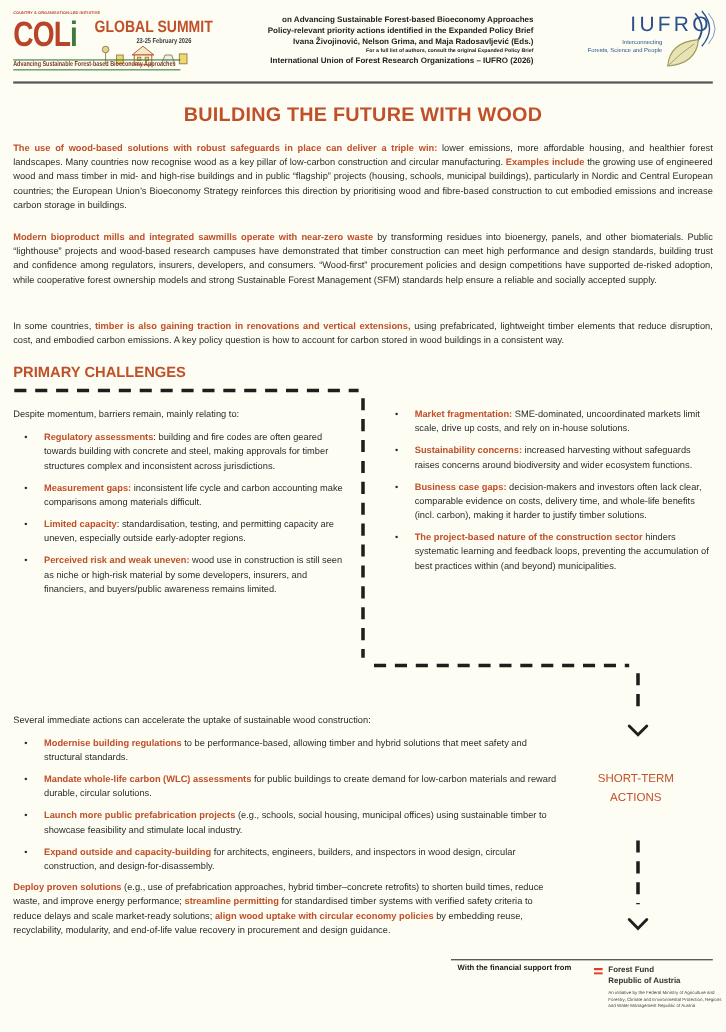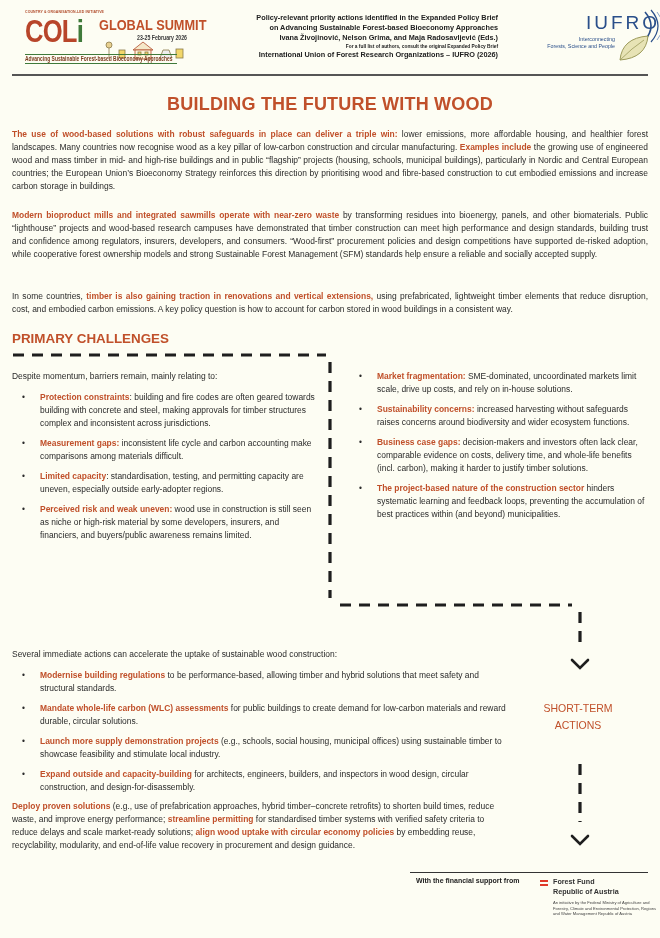--- a/index.html
+++ b/index.html
@@ -5,21 +5,21 @@
   html, body { margin:0; padding:0; }
   body {
     width:660px; height:938px; overflow:hidden;
     background:#fdfdf3;
     font-family:"Liberation Sans", sans-serif;
     color:#2b2b2b;
     position:relative;
   }
   .acc { color:#c0502a; font-weight:bold; }
   
-  .hdr { position:absolute; left:13px; top:0; width:576px; height:72px; }
+  .hdr { position:absolute; left:0; top:0; width:576px; height:72px; }
   .coli-logo { position:absolute; left:12px; top:10px; width:150px; height:58px; }
   .coli-top { position:absolute; left:0; top:0; font-size:3.5px; color:#b04a2a; letter-spacing:0.1px; font-weight:bold;}
   .coli-word { position:absolute; left:0; top:4px; font-family:"Liberation Sans Narrow","Liberation Sans",sans-serif; font-size:32px; font-weight:bold; color:#b8452a; letter-spacing:-1px; transform:scaleX(0.8); transform-origin:left; line-height:34px;}
   .coli-word .i { color:#3f7a3a; }
   .gs-title { position:absolute; left:74px; top:6px; font-size:15px; font-weight:bold; color:#c0502a; transform:scaleX(0.85); transform-origin:left; white-space:nowrap;}
   .gs-date { position:absolute; left:112px; top:24px; font-size:6.5px; color:#3a3a3a; font-weight:bold; transform:scaleX(0.8); transform-origin:left; white-space:nowrap;}
   .gs-icons { position:absolute; left:78px; top:28px; width:82px; height:24px; }
   .coli-bar { position:absolute; left:0; top:44px; width:152px; height:8px; border-top:1px solid #3f7a3a; border-bottom:1.5px solid #3f7a3a; }
   .coli-sub { position:absolute; left:0; top:45px; font-size:6.5px; font-weight:bold; color:#7a3a1f; white-space:nowrap; transform:scaleX(0.76); transform-origin:left; }
   .hdr-center { position:absolute; left:195px; top:13px; width:290px; text-align:right; font-size:7.3px; line-height:10px; color:#222; }
@@ -69,22 +69,22 @@
           <rect x="42" y="14" width="3" height="3" fill="#f2d76a"></rect>
         <path d="M57 20 L60 12 L66 12 L69 20" fill="#eee"></path>
         <rect x="73" y="11" width="7" height="9" fill="#f2d76a"></rect>
       </g>
     </svg>
     <div class="coli-bar"></div>
     <div class="coli-sub">Advancing Sustainable Forest-based Bioeconomy Approaches</div>
   </div>
 
   <div class="hdr-center">
+    <div class="b">on Advancing Sustainable Forest-based Bioeconomy Approaches</div>
     <div class="b">Policy-relevant priority actions identified in the Expanded Policy Brief</div>
-    <div class="b">on Advancing Sustainable Forest-based Bioeconomy Approaches</div>
     <div class="b">Ivana Živojinović, Nelson Grima, and Maja Radosavljević (Eds.)</div>
     <div class="b sm">For a full list of authors, consult the original Expanded Policy Brief</div>
     <div class="b">International Union of Forest Research Organizations – IUFRO (2026)</div>
   </div>
 
   <div class="iufro">
     <div class="iufro-word">IUFRO</div>
     <svg style="position:absolute;left:125px;top:2px;" width="24" height="36" viewBox="0 0 24 36">
       <path d="M2 4 Q14 18 2 32" fill="none" stroke="#2a4f8a" stroke-width="1.6"></path>
       <path d="M8 2 Q22 18 8 34" fill="none" stroke="#2a4f8a" stroke-width="1.2"></path>
@@ -122,42 +122,42 @@
   </g>
   <g stroke="#1e1e1e" stroke-width="2.6" fill="none" stroke-linecap="round">
     <path d="M572 660 L580 668 L588 660"></path>
     <path d="M572 836 L580 844 L588 836"></path>
   </g>
 </svg>
 
 <div class="col" style="left:12px; top:370px; width:305px;">
   <p style="margin-bottom:8px;">Despite momentum, barriers remain, mainly relating to:</p>
   <ul>
-    <li><span class="bul">•</span><span class="acc">Protection constraints</span><span>: building and fire codes are often geared towards building with concrete and steel, making approvals for timber structures complex and inconsistent across jurisdictions.</span></li>
+    <li><span class="bul">•</span><span class="acc">Regulatory assessments</span><span>: building and fire codes are often geared towards building with concrete and steel, making approvals for timber structures complex and inconsistent across jurisdictions.</span></li>
     <li><span class="bul">•</span><span class="acc">Measurement gaps:</span><span> inconsistent life cycle and carbon accounting make comparisons among materials difficult.</span></li>
     <li><span class="bul">•</span><span class="acc">Limited capacity</span><span>: standardisation, testing, and permitting capacity are uneven, especially outside early-adopter regions.</span></li>
     <li><span class="bul">•</span><span class="acc">Perceived risk and weak uneven:</span><span> wood use in construction is still seen as niche or high-risk material by some developers, insurers, and financiers, and buyers/public awareness remains limited.</span></li>
   </ul>
 </div>
 
 <div class="col" style="left:349px; top:370px; width:300px;">
   <ul>
     <li><span class="bul">•</span><span class="acc">Market fragmentation:</span><span> SME-dominated, uncoordinated markets limit scale, drive up costs, and rely on in-house solutions.</span></li>
     <li><span class="bul">•</span><span class="acc">Sustainability concerns:</span><span> increased harvesting without safeguards raises concerns around biodiversity and wider ecosystem functions.</span></li>
     <li><span class="bul">•</span><span class="acc">Business case gaps:</span><span> decision-makers and investors often lack clear, comparable evidence on costs, delivery time, and whole-life benefits (incl. carbon), making it harder to justify timber solutions.</span></li>
     <li><span class="bul">•</span><span class="acc">The project-based nature of the construction sector</span><span> hinders systematic learning and feedback loops, preventing the accumulation of best practices within (and beyond) municipalities.</span></li>
   </ul>
 </div>
 
 <div class="col" style="left:12px; top:632px; width:500px;">
   <p style="margin-bottom:8px;margin-top:16px;">Several immediate actions can accelerate the uptake of sustainable wood construction:</p>
   <ul>
     <li><span class="bul">•</span><span class="acc">Modernise building regulations</span><span> to be performance-based, allowing timber and hybrid solutions that meet safety and structural standards.</span></li>
     <li><span class="bul">•</span><span class="acc">Mandate whole-life carbon (WLC) assessments</span><span> for public buildings to create demand for low-carbon materials and reward durable, circular solutions.</span></li>
-    <li><span class="bul">•</span><span class="acc">Launch more supply demonstration projects</span><span> (e.g., schools, social housing, municipal offices) using sustainable timber to showcase feasibility and stimulate local industry.</span></li>
+    <li><span class="bul">•</span><span class="acc">Launch more public prefabrication projects</span><span> (e.g., schools, social housing, municipal offices) using sustainable timber to showcase feasibility and stimulate local industry.</span></li>
     <li><span class="bul">•</span><span class="acc">Expand outside and capacity-building</span><span> for architects, engineers, builders, and inspectors in wood design, circular construction, and design-for-disassembly.</span></li>
   </ul>
   <p style="margin-top:-1px;"><span class="acc">Deploy proven solutions</span><span> (e.g., use of prefabrication approaches, hybrid timber–concrete retrofits) to shorten build times, reduce waste, and improve energy performance; </span><span class="acc">streamline permitting</span><span> for standardised timber systems with verified safety criteria to reduce delays and scale market-ready solutions; </span><span class="acc">align wood uptake with circular economy policies</span><span> by embedding reuse, recyclability, modularity, and end-of-life value recovery in procurement and design guidance.</span></p>
 </div>
 
 <div class="short-term">SHORT-TERM ACTIONS</div>
 
 <div class="foot-rule"></div>
 <div class="foot-lbl">With the financial support from</div>
 <svg class="ff-flag" viewBox="0 0 8 6">

